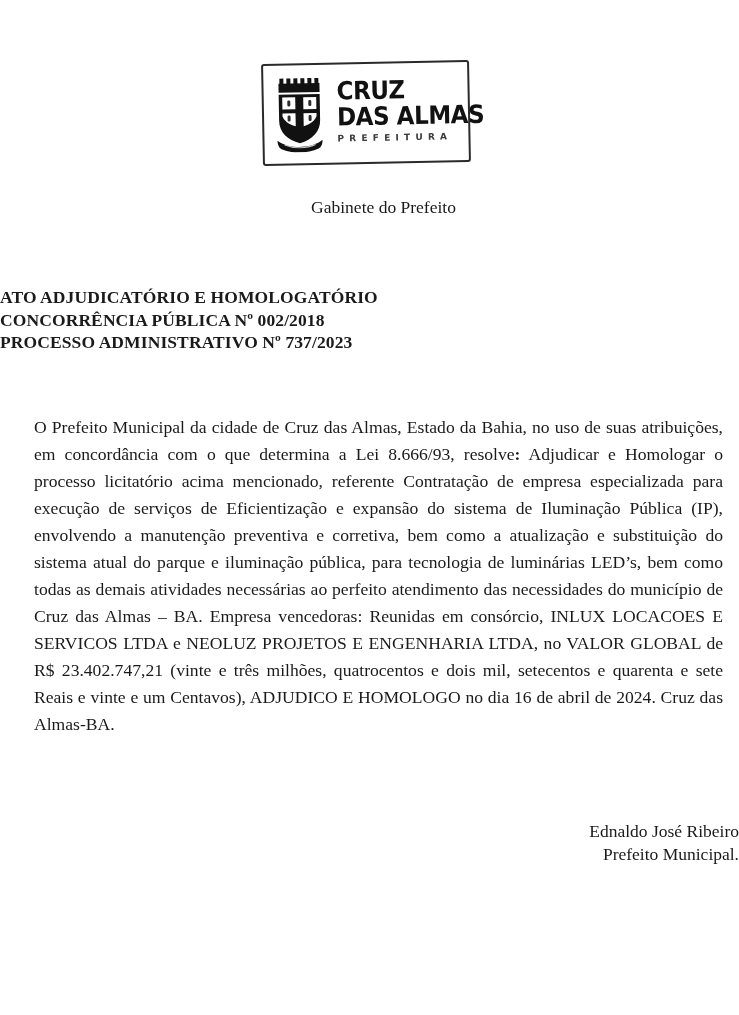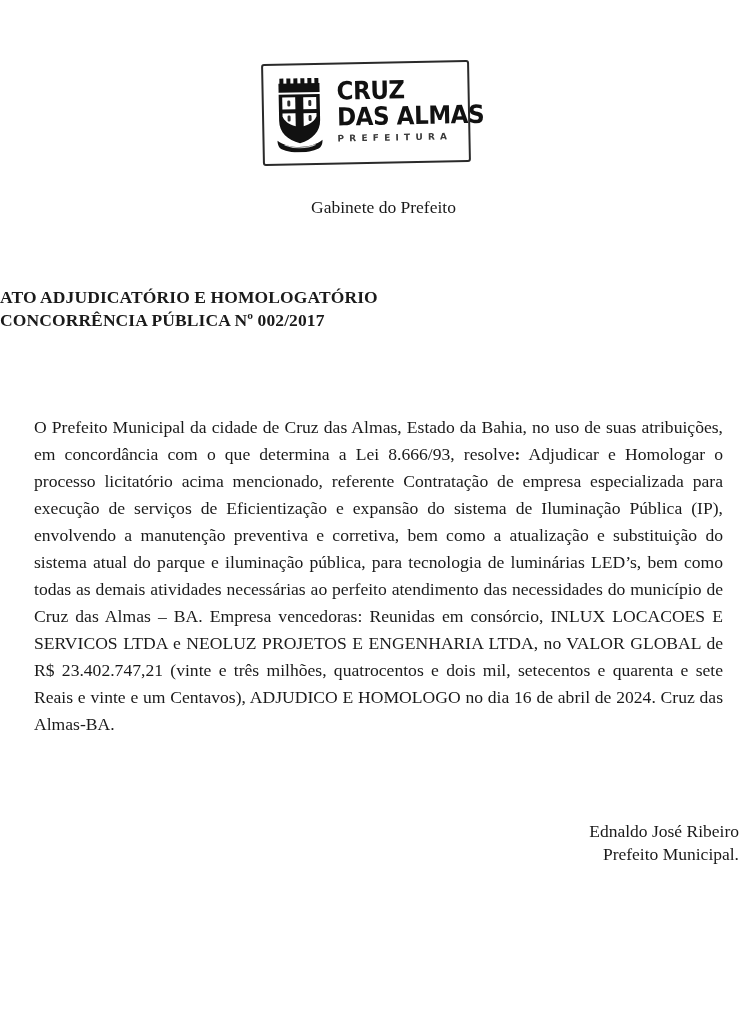--- a/index.html
+++ b/index.html
@@ -173,21 +173,22 @@
       <div class="wm-line2">DAS ALMAS</div>
       <div class="wm-line3">PREFEITURA</div>
     </div>
   </div>
 </div>
 
 <div id="office-line">Gabinete do Prefeito</div>
 
 <div id="doc-heading">
   <div>ATO ADJUDICATÓRIO E HOMOLOGATÓRIO</div>
-  <div>CONCORRÊNCIA PÚBLICA Nº 002/2017</div>
+  <div>CONCORRÊNCIA PÚBLICA Nº 002/2018</div>
+  <div>PROCESSO ADMINISTRATIVO Nº 737/2023</div>
 </div>
 
 <p id="body-text"><span>O Prefeito Municipal da cidade de Cruz das Almas, Estado da Bahia, no uso de suas atribuições, em concordância com o que determina a Lei 8.666/93, resolve</span><span class="colon-bold">:</span><span> Adjudicar e Homologar o processo licitatório acima mencionado, referente Contratação de empresa especializada para execução de serviços de Eficientização e expansão do sistema de Iluminação Pública (IP), envolvendo a manutenção preventiva e corretiva, bem como a atualização e substituição do sistema atual do parque e iluminação pública, para tecnologia de luminárias LED’s, bem como todas as demais atividades necessárias ao perfeito atendimento das necessidades do município de Cruz das Almas – BA. Empresa vencedoras: Reunidas em consórcio, INLUX LOCACOES E SERVICOS LTDA e NEOLUZ PROJETOS E ENGENHARIA LTDA, no VALOR GLOBAL de R$ 23.402.747,21 (vinte e três milhões, quatrocentos e dois mil, setecentos e quarenta e sete Reais e vinte e um Centavos), ADJUDICO E HOMOLOGO no dia 16 de abril de 2024. Cruz das Almas-BA.</span></p>
 
 <div id="signature-block">
   <div>Ednaldo José Ribeiro</div>
   <div>Prefeito Municipal.</div>
 </div>
 
 </body></html>

